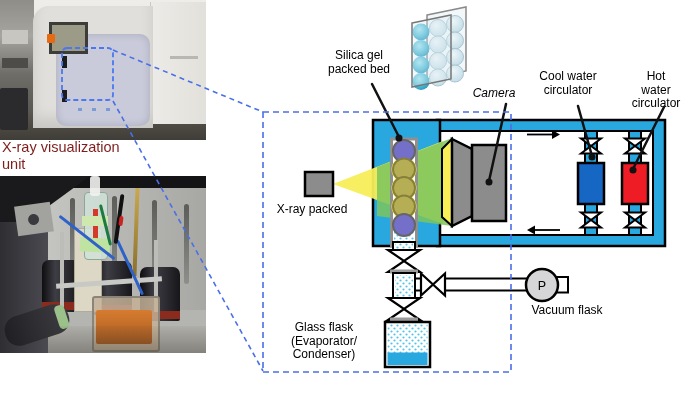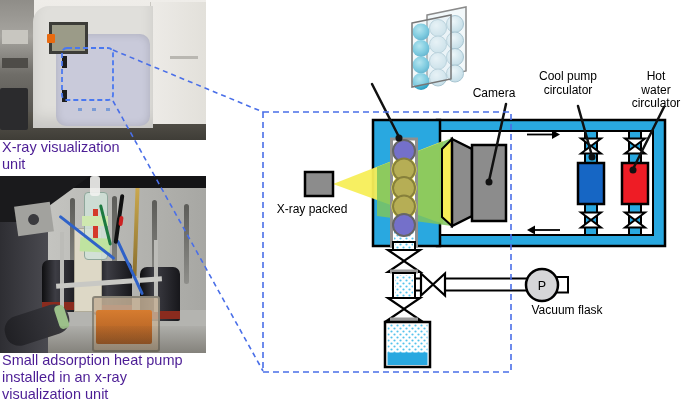--- a/index.html
+++ b/index.html
@@ -1,19 +1,19 @@
 <!DOCTYPE html>
 <html><head>
 <meta charset="utf-8">
 <style>
   html,body{margin:0;padding:0;background:#fff;}
   #stage{position:relative;width:690px;height:404px;background:#fff;overflow:hidden;
          font-family:"Liberation Sans", sans-serif;}
   
-  .caption{position:absolute;color:#4c1d95;font-size:14.5px;line-height:17px;white-space:pre-line;}
+  .caption{position:absolute;color:#7f1d1d;font-size:14.5px;line-height:17px;white-space:pre-line;}
   .dlabel{position:absolute;color:#000;font-size:12px;line-height:13.5px;text-align:center;
           white-space:pre-line;transform:translateX(-50%);}
   
   #photo-top{position:absolute;left:0;top:0;width:206px;height:140px;background:#e6e4df;overflow:hidden;}
   .tp-wall{position:absolute;left:0;top:0;width:206px;height:120px;
            background:linear-gradient(180deg,#efede9,#dddbd5);}
   .vent{position:absolute;width:7px;height:5px;background:#b2b0aa;}
   .tp-shelf{position:absolute;left:0;top:0;width:34px;height:120px;
             background:linear-gradient(180deg,#8f8d88 0%,#a7a5a0 30%,#6f6d68 62%,#55534e 100%);}
   .tp-floor{position:absolute;left:0;top:112px;width:206px;height:28px;
@@ -258,24 +258,26 @@
     <circle cx="633" cy="170" r="3.5" fill="#111"></circle>
 
     <rect x="263" y="112" width="248" height="260" fill="none" stroke="#4A6FE8" stroke-width="1.6" stroke-dasharray="6 4"></rect>
     <rect x="62" y="48" width="51" height="52" rx="5" fill="none" stroke="#4A78F0" stroke-width="1.8" stroke-dasharray="5 3"></rect>
     <line x1="113" y1="50" x2="263" y2="112" stroke="#4A6FE8" stroke-width="1.6" stroke-dasharray="5 4"></line>
     <line x1="113" y1="101" x2="263" y2="371" stroke="#4A6FE8" stroke-width="1.6" stroke-dasharray="5 4"></line>
   </svg>
 
   <div class="caption" style="left:2px;top:139px;">X-ray visualization
 unit</div>
-  <div class="caption" style="left:2px;top:352px;">Small adsorption heat pump
-installed in an x-ray
-visualization unit</div>
-
-  <div class="dlabel" style="left:494px;top:87px;">Camera</div>
-  <div class="dlabel" style="left:568px;top:70px;">Cool pump
+
+  <div class="dlabel" style="left:359px;top:49px;">Silica gel
+packed bed</div>
+  <div class="dlabel" style="left:494px;top:87px;font-style:italic;">Camera</div>
+  <div class="dlabel" style="left:568px;top:70px;">Cool water
 circulator</div>
   <div class="dlabel" style="left:656px;top:70px;">Hot water
 circulator</div>
   <div class="dlabel" style="left:312px;top:203px;">X-ray packed</div>
+  <div class="dlabel" style="left:324px;top:321px;">Glass flask
+(Evaporator/
+Condenser)</div>
   <div class="dlabel" style="left:567px;top:304px;">Vacuum flask</div>
 </div>
 
 </body></html>

